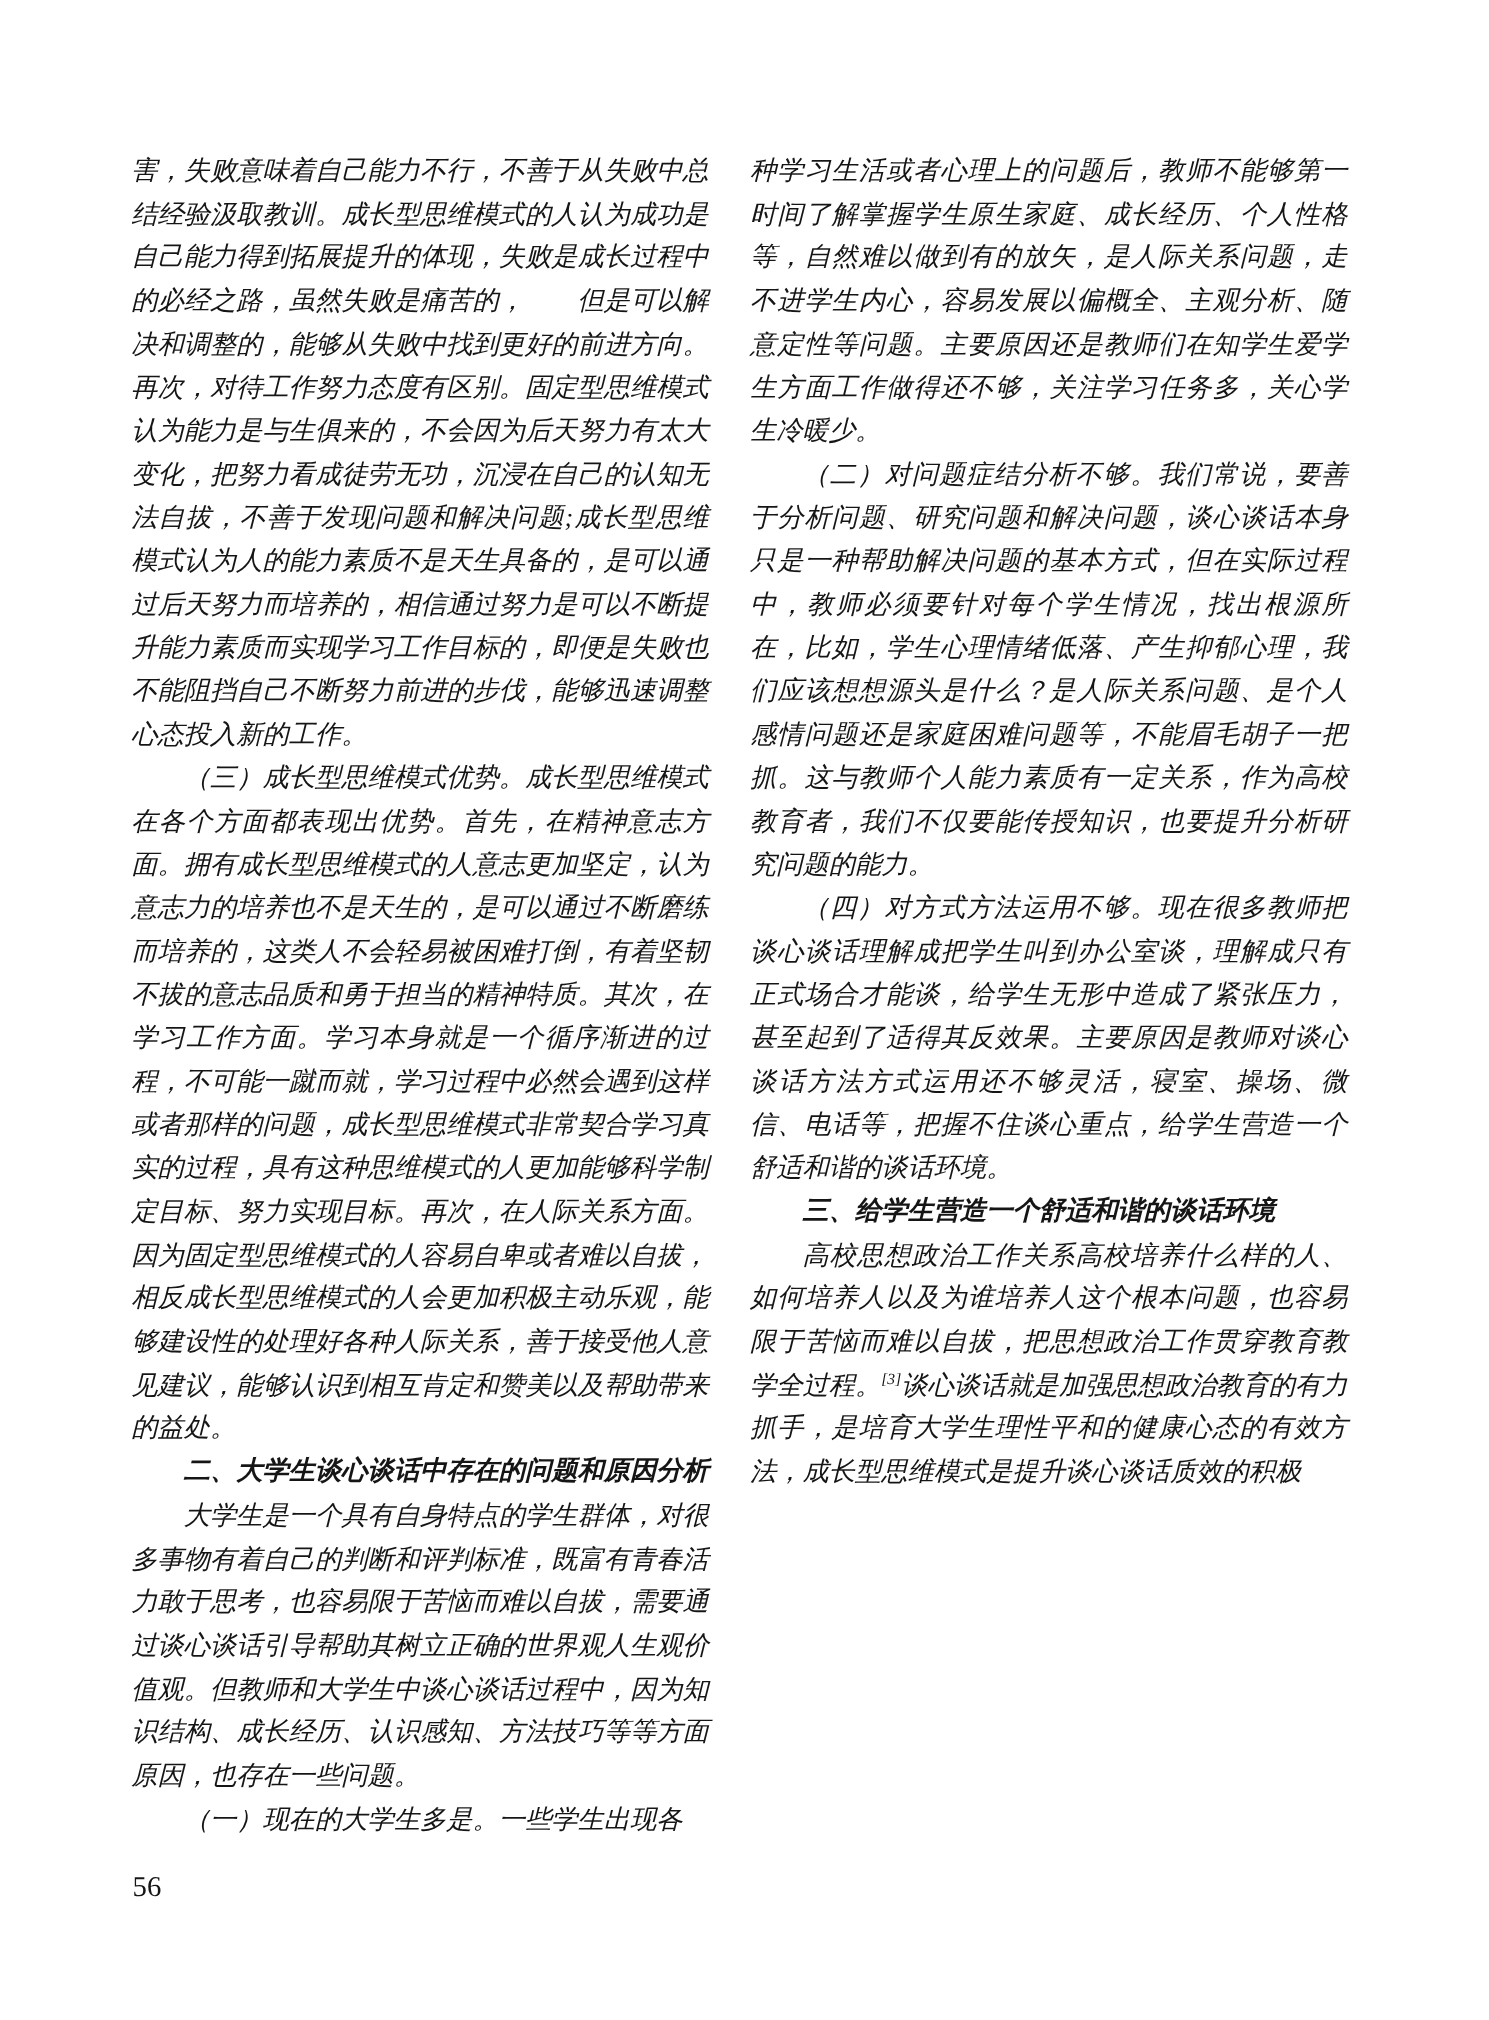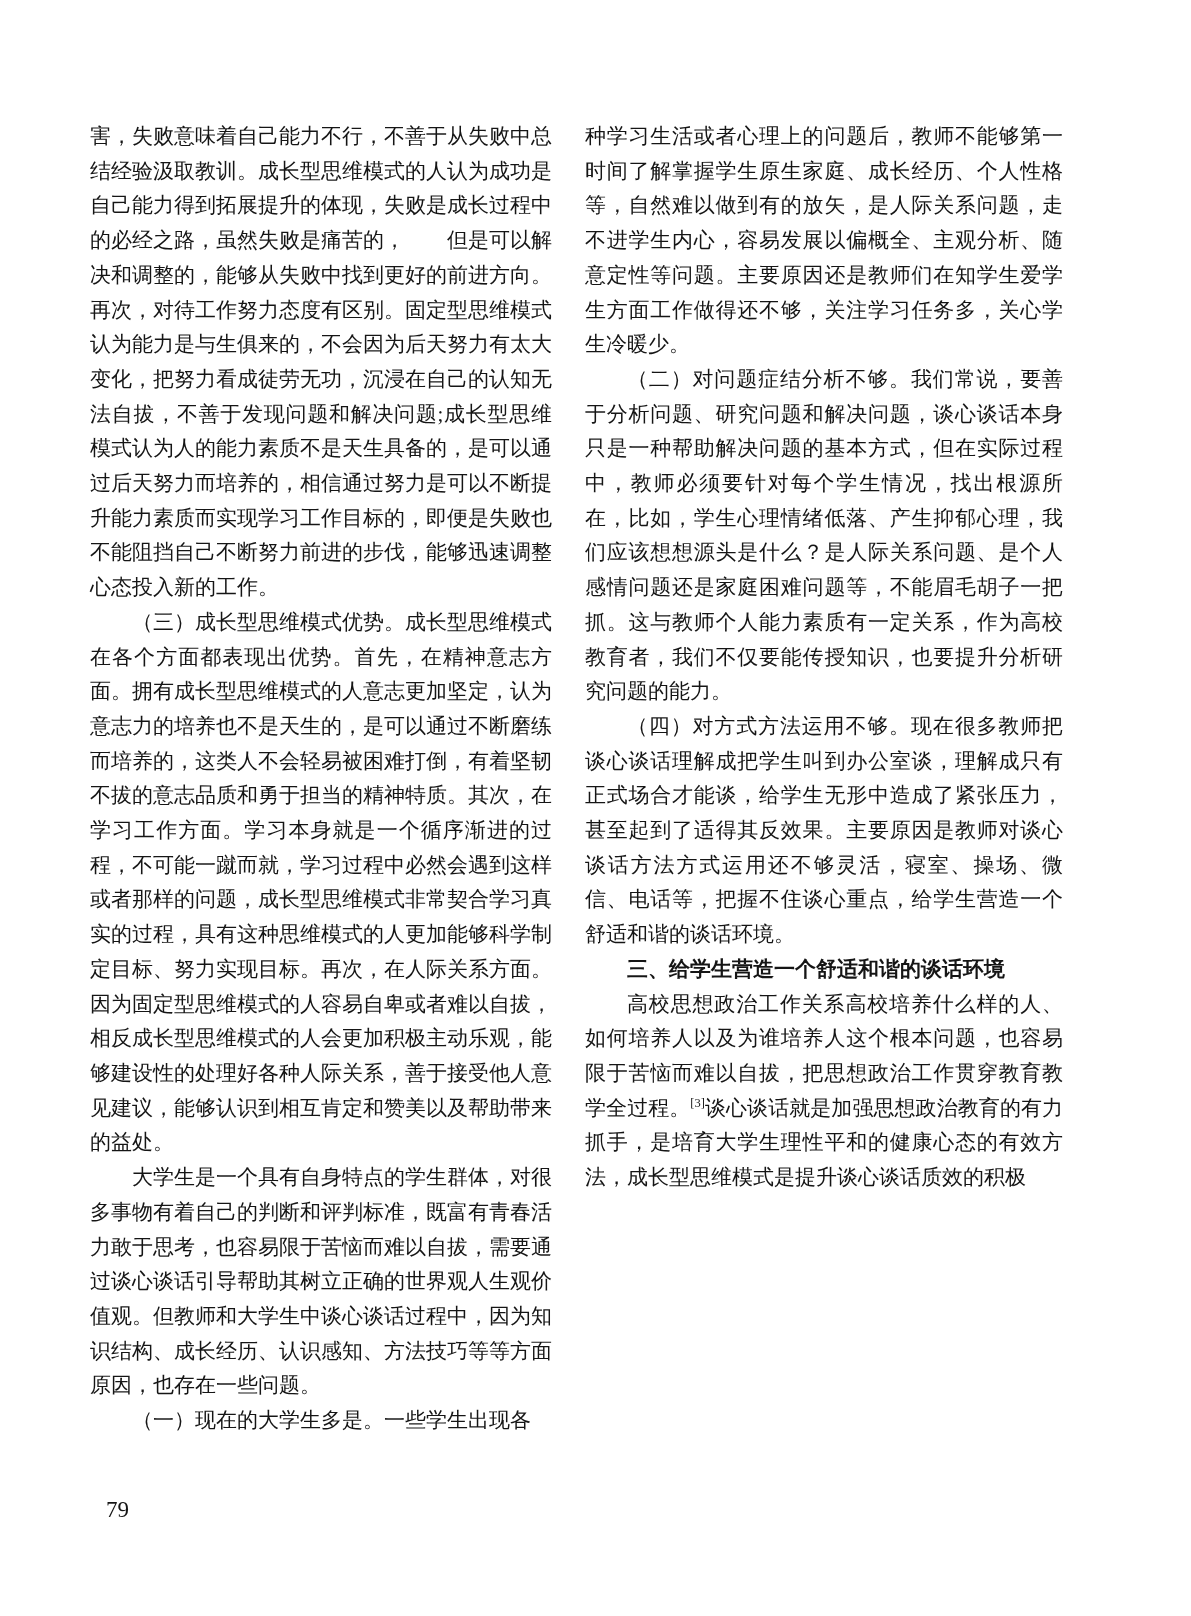--- a/index.html
+++ b/index.html
@@ -11,25 +11,26 @@
     position: relative;
     width: 1191px;
     height: 1616px;
     background: #ffffff;
     color: #151515;
     font-family: "Liberation Serif", "DejaVu Serif", serif;
     overflow: hidden;
   }
   .columns {
     position: absolute;
-    left: 90px;
+    left: 105px;
     top: 119px;
     width: 973px;
     display: flex;
     gap: 33px;
+    font-style: italic;
   }
   .col {
     font-size: 21px;
     line-height: 34.7px;
     text-align: justify;
     text-justify: inter-character;
   }
   .col-left  { width: 462px; }
   .col-right { width: 478px; }
   .para {
@@ -63,29 +64,30 @@
 </head>
 <body>
 
 <div class="page">
 
   <div class="columns">
 
     <div class="col col-left">
       <p class="para">害，失败意味着自己能力不行，不善于从失败中总结经验汲取教训。成长型思维模式的人认为成功是自己能力得到拓展提升的体现，失败是成长过程中的必经之路，虽然失败是痛苦的，　　但是可以解决和调整的，能够从失败中找到更好的前进方向。再次，对待工作努力态度有区别。固定型思维模式认为能力是与生俱来的，不会因为后天努力有太大变化，把努力看成徒劳无功，沉浸在自己的认知无法自拔，不善于发现问题和解决问题;成长型思维模式认为人的能力素质不是天生具备的，是可以通过后天努力而培养的，相信通过努力是可以不断提升能力素质而实现学习工作目标的，即便是失败也不能阻挡自己不断努力前进的步伐，能够迅速调整心态投入新的工作。</p>
       <p class="para indent">（三）成长型思维模式优势。成长型思维模式在各个方面都表现出优势。首先，在精神意志方面。拥有成长型思维模式的人意志更加坚定，认为意志力的培养也不是天生的，是可以通过不断磨练而培养的，这类人不会轻易被困难打倒，有着坚韧不拔的意志品质和勇于担当的精神特质。其次，在学习工作方面。学习本身就是一个循序渐进的过程，不可能一蹴而就，学习过程中必然会遇到这样或者那样的问题，成长型思维模式非常契合学习真实的过程，具有这种思维模式的人更加能够科学制定目标、努力实现目标。再次，在人际关系方面。因为固定型思维模式的人容易自卑或者难以自拔，相反成长型思维模式的人会更加积极主动乐观，能够建设性的处理好各种人际关系，善于接受他人意见建议，能够认识到相互肯定和赞美以及帮助带来的益处。</p>
+      <h3 class="heading">二、大学生谈心谈话中存在的问题和原因分析</h3>
       <p class="para indent">大学生是一个具有自身特点的学生群体，对很多事物有着自己的判断和评判标准，既富有青春活力敢于思考，也容易限于苦恼而难以自拔，需要通过谈心谈话引导帮助其树立正确的世界观人生观价值观。但教师和大学生中谈心谈话过程中，因为知识结构、成长经历、认识感知、方法技巧等等方面原因，也存在一些问题。</p>
       <p class="para indent">（一）现在的大学生多是。一些学生出现各</p>
     </div>
 
     <div class="col col-right">
       <p class="para">种学习生活或者心理上的问题后，教师不能够第一时间了解掌握学生原生家庭、成长经历、个人性格等，自然难以做到有的放矢，是人际关系问题，走不进学生内心，容易发展以偏概全、主观分析、随意定性等问题。主要原因还是教师们在知学生爱学生方面工作做得还不够，关注学习任务多，关心学生冷暖少。</p>
       <p class="para indent">（二）对问题症结分析不够。我们常说，要善于分析问题、研究问题和解决问题，谈心谈话本身只是一种帮助解决问题的基本方式，但在实际过程中，教师必须要针对每个学生情况，找出根源所在，比如，学生心理情绪低落、产生抑郁心理，我们应该想想源头是什么？是人际关系问题、是个人感情问题还是家庭困难问题等，不能眉毛胡子一把抓。这与教师个人能力素质有一定关系，作为高校教育者，我们不仅要能传授知识，也要提升分析研究问题的能力。</p>
       <p class="para indent">（四）对方式方法运用不够。现在很多教师把谈心谈话理解成把学生叫到办公室谈，理解成只有正式场合才能谈，给学生无形中造成了紧张压力，甚至起到了适得其反效果。主要原因是教师对谈心谈话方法方式运用还不够灵活，寝室、操场、微信、电话等，把握不住谈心重点，给学生营造一个舒适和谐的谈话环境。</p>
       <h3 class="heading">三、给学生营造一个舒适和谐的谈话环境</h3>
       <p class="para indent"><span>高校思想政治工作关系高校培养什么样的人、如何培养人以及为谁培养人这个根本问题，也容易限于苦恼而难以自拔，把思想政治工作贯穿教育教学全过程。</span><sup class="citation">[3]</sup><span>谈心谈话就是加强思想政治教育的有力抓手，是培育大学生理性平和的健康心态的有效方法，成长型思维模式是提升谈心谈话质效的积极</span></p>
     </div>
 
   </div>
 
-  <div class="page-number">79</div>
+  <div class="page-number">56</div>
 
 </div>
 
 </body></html>

